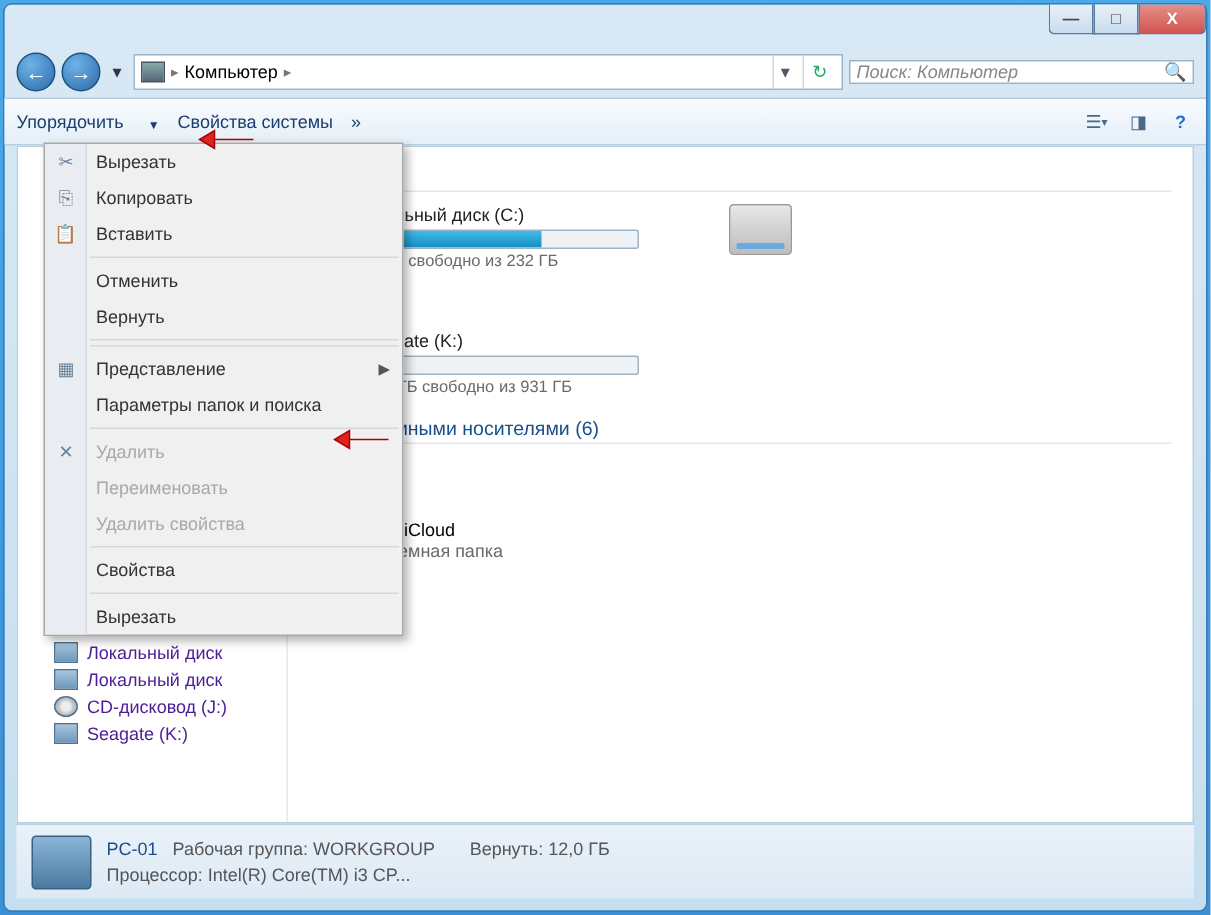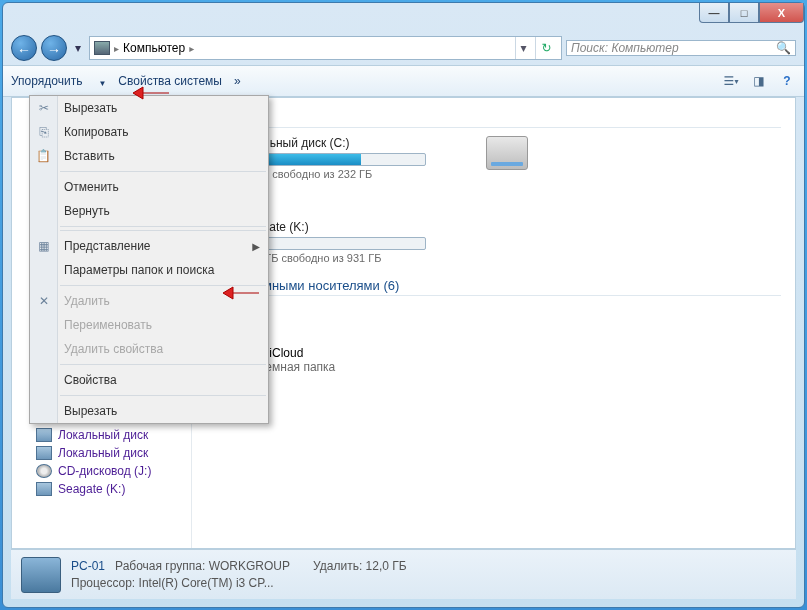--- a/index.html
+++ b/index.html
@@ -163,21 +163,21 @@
     </div>
   </div>
 
   <div class="statusbar">
     <div class="pcicon"></div>
     <div class="statustxt">
       <div>
         <span class="pcname">PC-01</span>
         &nbsp;&nbsp;<span>Рабочая группа:</span>
         <span>WORKGROUP</span>
-        &nbsp;&nbsp;&nbsp;&nbsp;&nbsp;&nbsp;<span>Удалить:</span>
+        &nbsp;&nbsp;&nbsp;&nbsp;&nbsp;&nbsp;<span>Вернуть:</span>
         <span>12,0 ГБ</span>
       </div>
       <div>
         <span>Процессор:</span>
         <span>Intel(R) Core(TM) i3 CP...</span>
       </div>
     </div>
   </div>
 
   <div class="menu">

